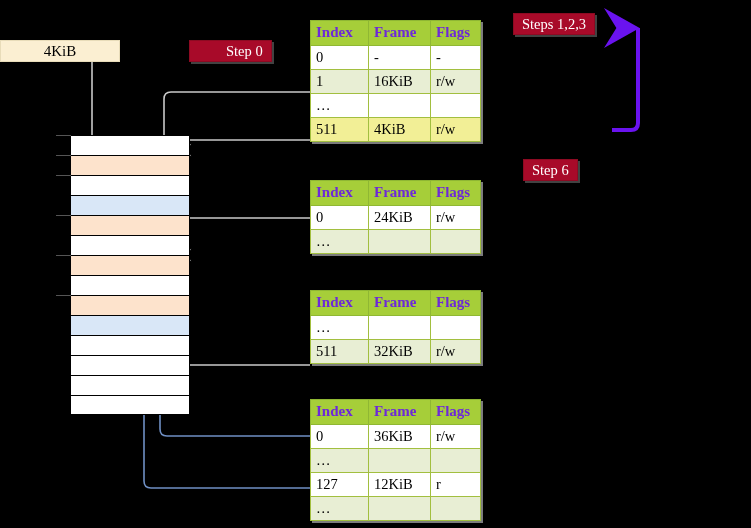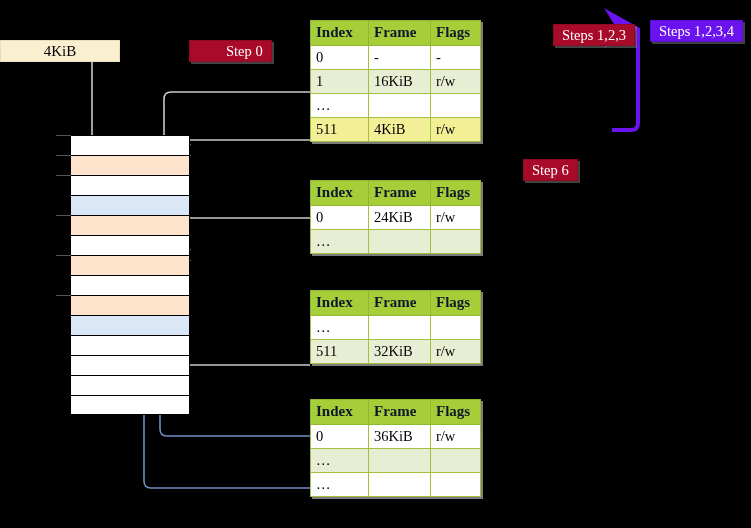--- a/index.html
+++ b/index.html
@@ -26,21 +26,21 @@
     padding:2px 5px;
     text-align:left;
     font-weight:normal;
     line-height:1.32;
     height:20px;
     box-sizing:border-box;
     white-space:nowrap;
   }
   .ptable thead th{
     background:#a6ce39;
-    color:#0f172a;
+    color:#6d28d9;
     font-weight:bold;
     font-size:15px;
     border:1px solid #8fb733;
   }
   .ptable tbody tr:nth-child(odd) td{background:#ffffff;}
   .ptable tbody tr:nth-child(even) td{background:#e8eed4;}
   .ptable td.c-index{width:58px;}
   .ptable td.c-frame{width:62px;}
   .ptable td.c-flags{width:50px;}
   .ptable th.c-index{width:58px;}
@@ -129,22 +129,21 @@
     </g>
 
     <g>
       <path d="M612,130 L631,130 Q638,130 638,123 L638,28" fill="none" stroke="#6a13ef" stroke-width="4" marker-end="url(#av)"></path>
     </g>
   </svg>
 
   <div class="sizebox">4KiB</div>
 
   <div class="badge crimson" style="left:189px;top:40px;padding-left:36px;">Step 0</div>
-  <div class="badge crimson" style="left:513px;top:24px;margin-left:40px;">Steps 1,2,3</div>
-  <div class="badge violet" style="left:650px;top:20px;">Steps 1,2,3,4</div>
+  <div class="badge crimson" style="left:513px;top:13px;">Steps 1,2,3</div>
   <div class="badge crimson" style="left:523px;top:159px;">Step 6</div>
 
   <div class="memcol" style="left: 70px; top: 135px; width: 120px;">
       <div class="memrow" style="height: 20px; width: 120px;">
         <span class="tick"></span>
       </div>
       <div class="memrow orange" style="height: 20px; width: 120px;">
         <span class="tick"></span>
       </div>
       <div class="memrow" style="height: 20px; width: 120px;">
@@ -255,20 +254,25 @@
           <td class="c-index">0</td>
           <td class="c-frame">36KiB</td>
           <td class="c-flags">r/w</td>
         </tr>
         <tr>
           <td class="c-index">…</td>
           <td class="c-frame"></td>
           <td class="c-flags"></td>
         </tr>
         <tr>
+          <td class="c-index">127</td>
+          <td class="c-frame">12KiB</td>
+          <td class="c-flags">r</td>
+        </tr>
+        <tr>
           <td class="c-index">…</td>
           <td class="c-frame"></td>
           <td class="c-flags"></td>
         </tr>
       </tbody>
     </table>
 
 </div>
 
 </body></html>

